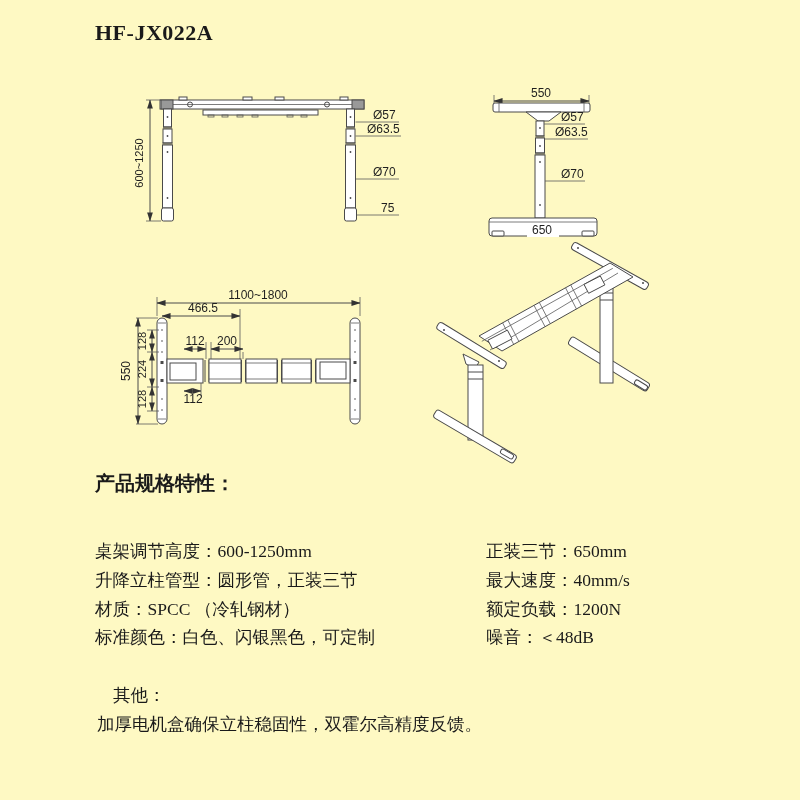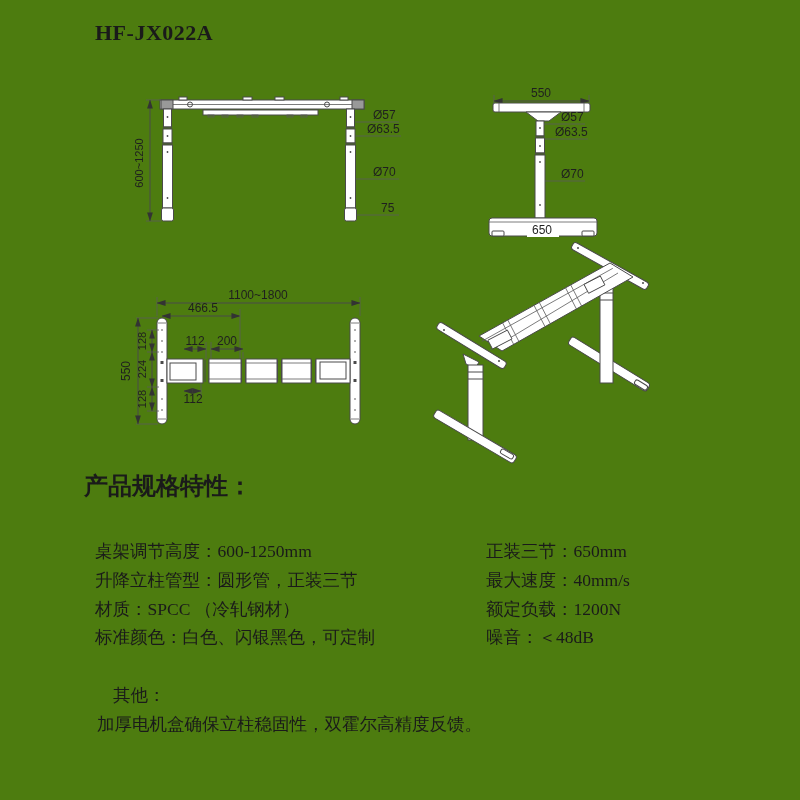--- a/index.html
+++ b/index.html
@@ -1,28 +1,28 @@
 <!DOCTYPE html>
 <html><head>
 <meta charset="utf-8">
 <style>
   html,body{margin:0;padding:0;background:#fff;}
-  .page{position:relative;width:800px;height:800px;background:#4d7c0f;overflow:hidden;
+  .page{position:relative;width:800px;height:800px;background:#fef9c3;overflow:hidden;
         font-family:"Liberation Serif", serif;color:#1a1a1a;}
   .model-title{position:absolute;left:95px;top:20px;font-size:22px;font-weight:bold;
         letter-spacing:.5px;font-family:"Liberation Serif", serif;}
   svg{position:absolute;left:0;top:0;}
   .ln{stroke:#4a4a4a;stroke-width:1;fill:none;}
   .fw{stroke:#4a4a4a;stroke-width:1;fill:#ffffff;}
   .dk{stroke:#4a4a4a;stroke-width:1;fill:#999999;}
   .thin{stroke:#5a5a5a;stroke-width:.8;fill:none;}
   .dot{fill:#4a4a4a;stroke:none;}
   text.dim{font-family:"Liberation Sans", sans-serif;font-size:12px;fill:#1f1f1f;stroke:none;}
   text.dimsm{font-family:"Liberation Sans", sans-serif;font-size:11px;fill:#1f1f1f;stroke:none;}
-  .specs-heading{position:absolute;left:84px;top:470px;font-size:24px;font-weight:bold;}
+  .specs-heading{position:absolute;left:95px;top:470px;font-size:20px;font-weight:bold;}
   .spec-col{position:absolute;top:537px;margin:0;padding:0;list-style:none;font-size:17.5px;}
   .spec-col li{height:28.8px;line-height:28.8px;white-space:nowrap;}
   .col-left{left:95px;}
   .col-right{left:486px;}
   .other-label{position:absolute;left:113px;top:683px;font-size:17.5px;}
   .other-desc{position:absolute;left:97px;top:712px;font-size:17.5px;white-space:nowrap;}
 </style>
 </head>
 <body>
 

